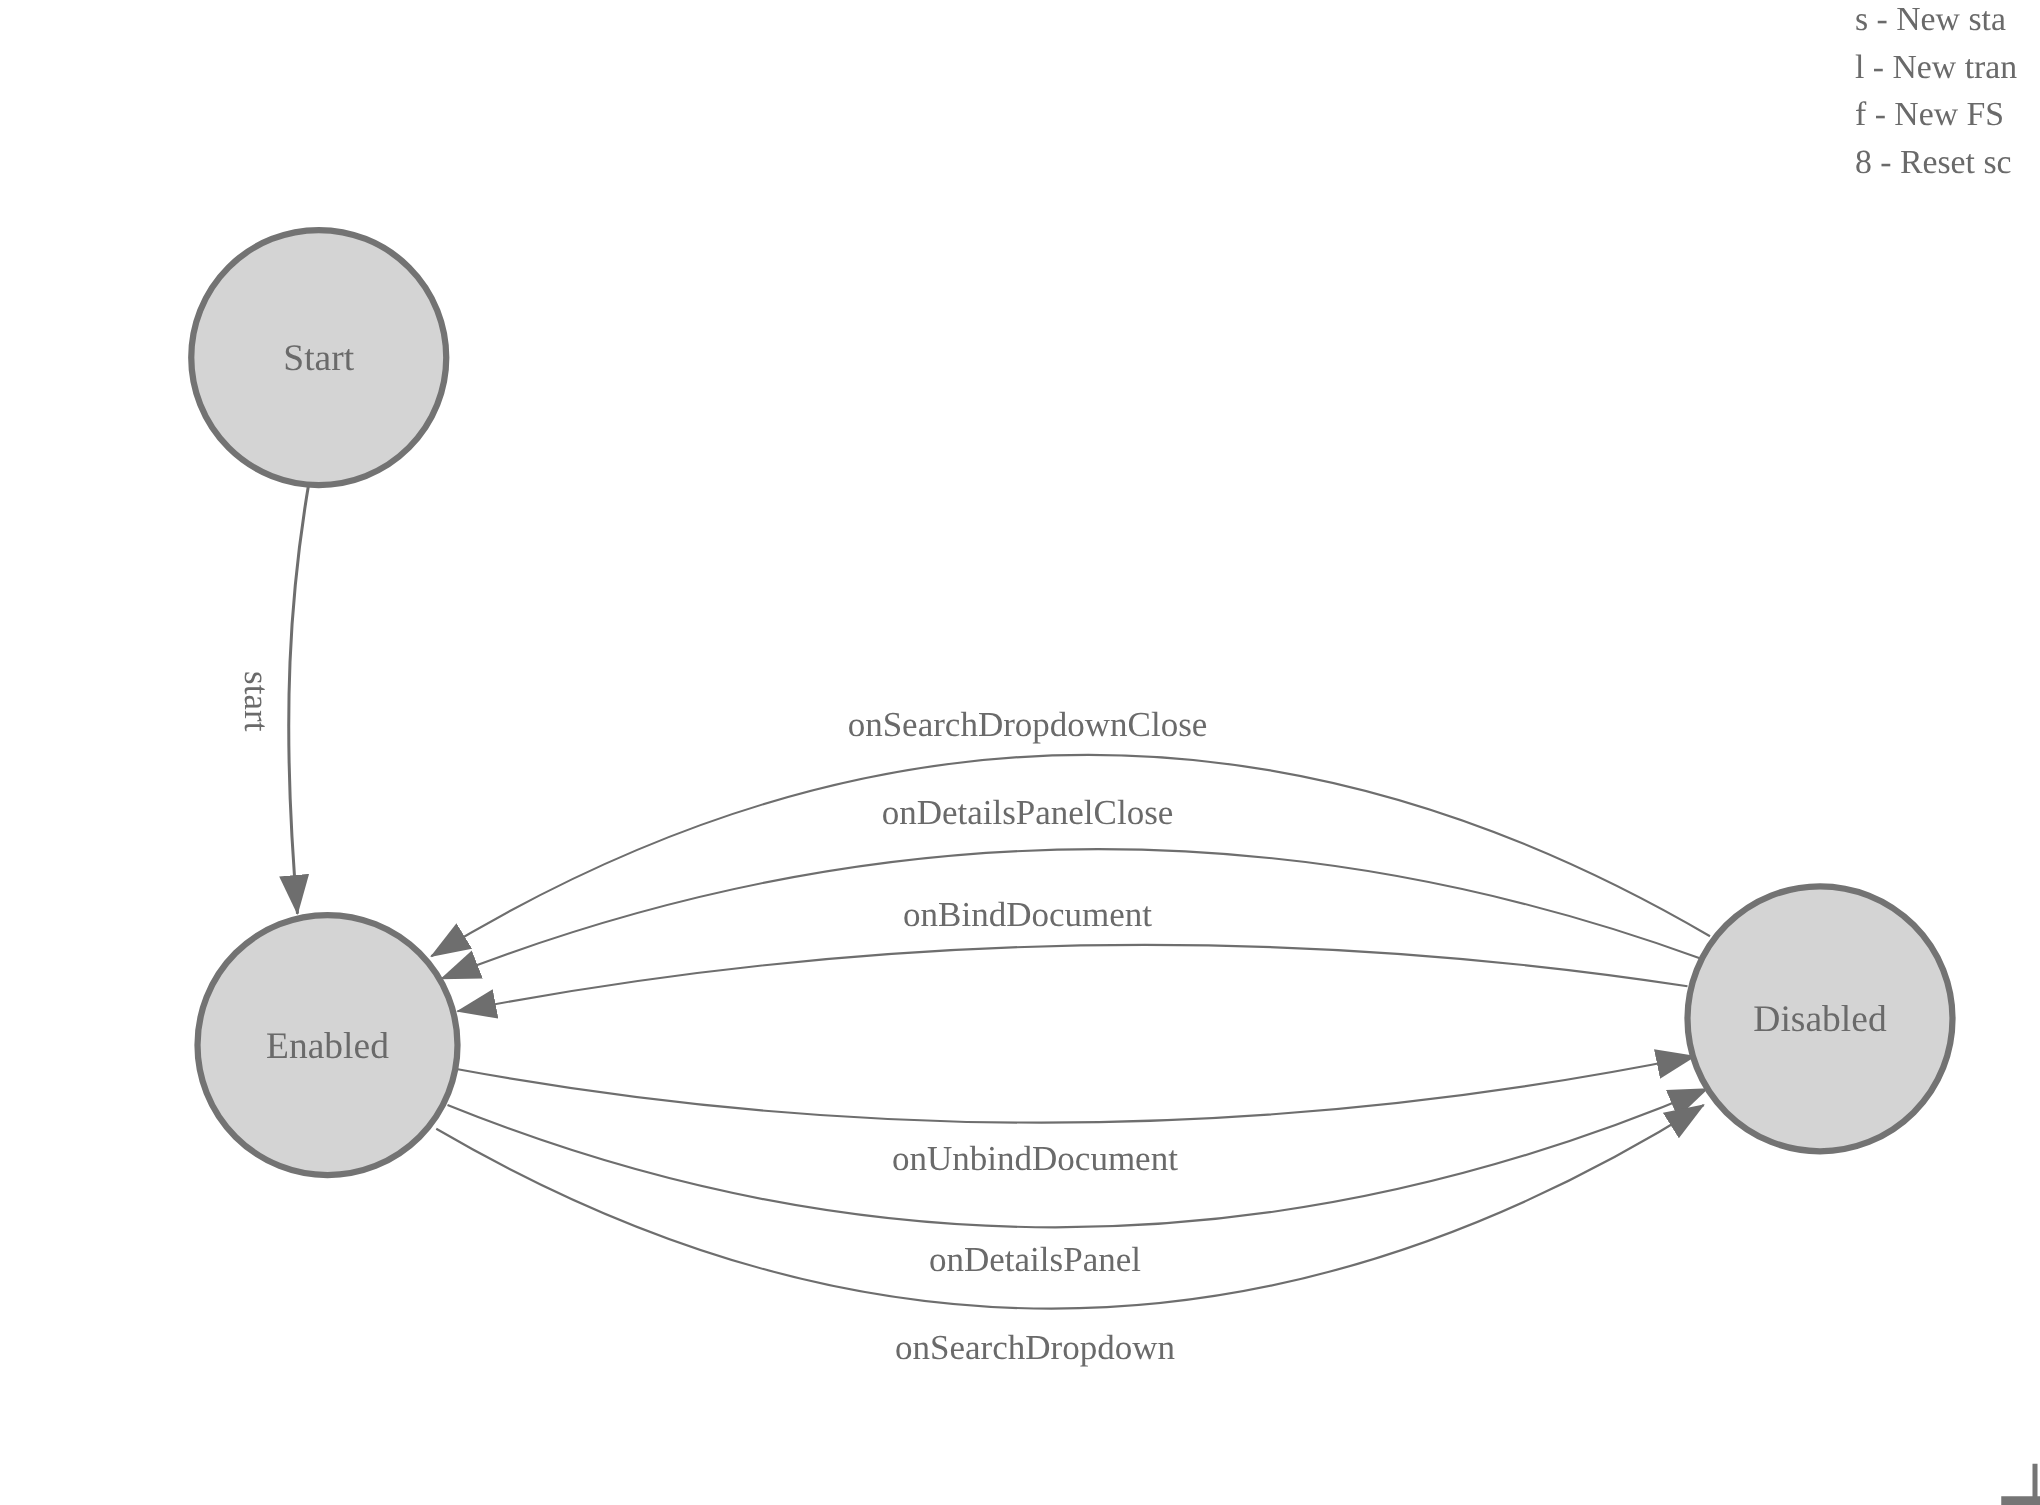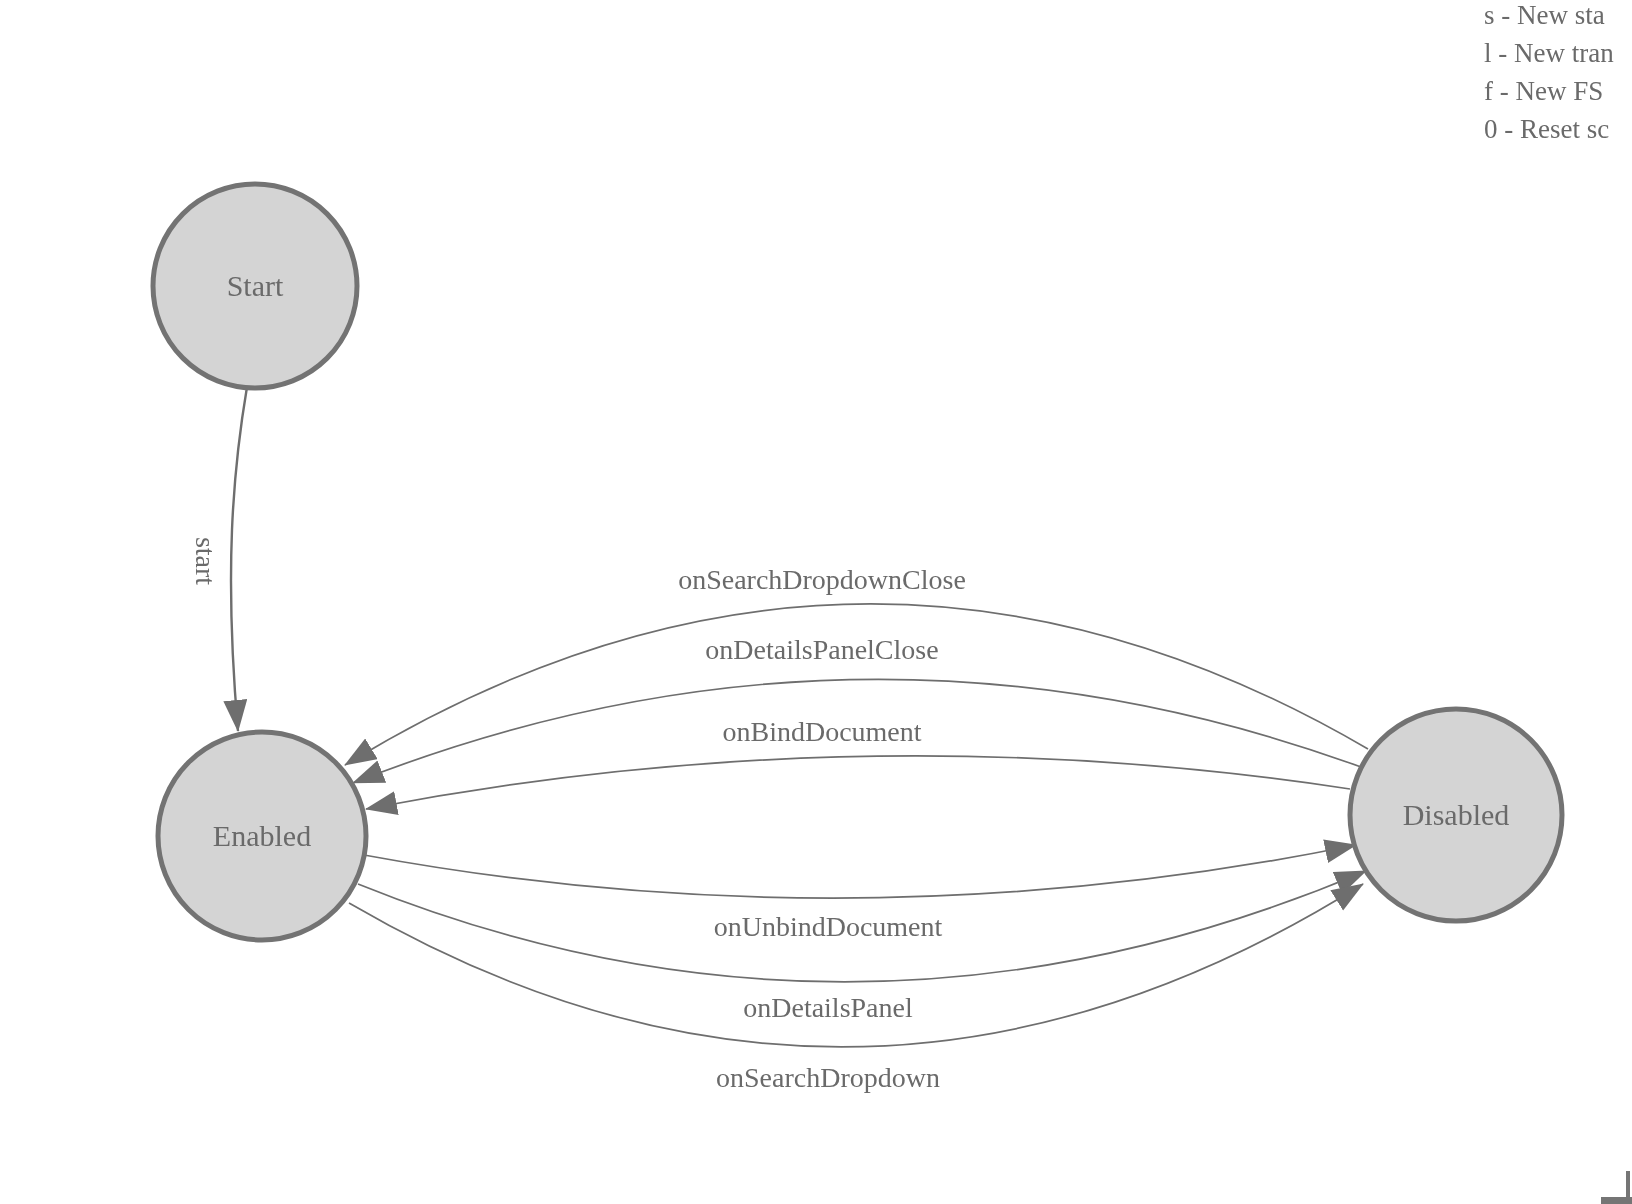--- a/index.html
+++ b/index.html
@@ -81,16 +81,16 @@
     <g>
       <rect class="corner-mark" x="1626" y="1171" width="4" height="29"></rect>
       <rect class="corner-mark" x="1601" y="1197" width="31" height="7"></rect>
     </g>
   </svg>
 
   <div class="legend">
     <div>s - New sta</div>
     <div>l - New tran</div>
     <div>f - New FS</div>
-    <div>0 - Reset sc</div>
+    <div>8 - Reset sc</div>
   </div>
 
 </div>
 
 </body></html>

